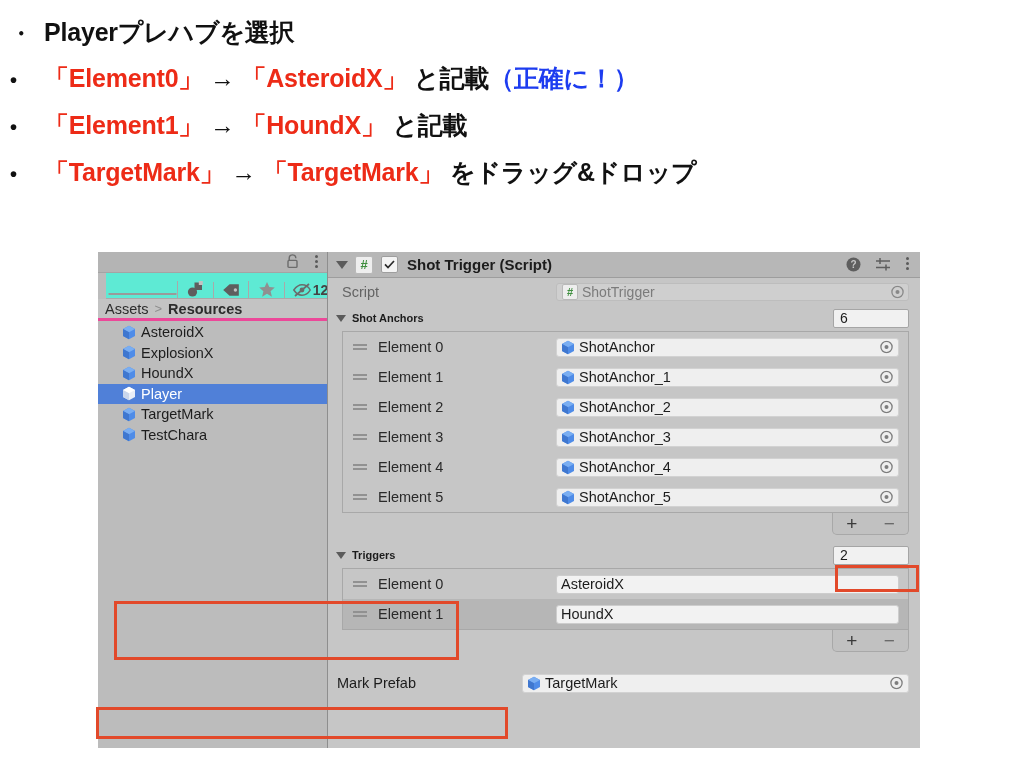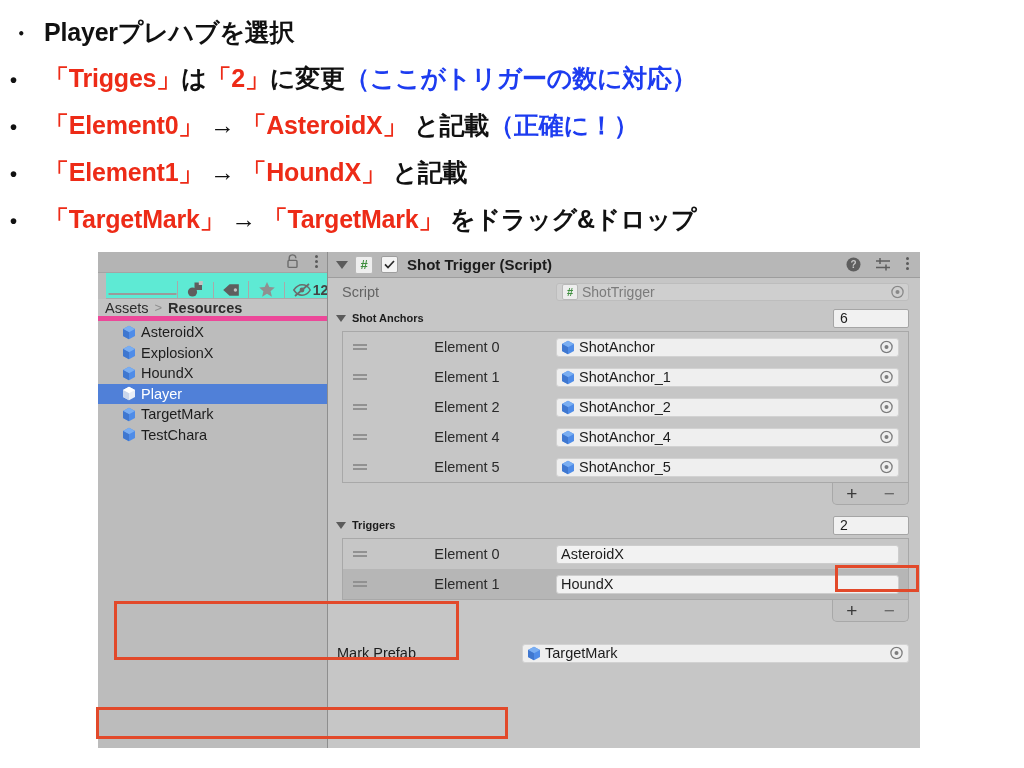--- a/index.html
+++ b/index.html
@@ -109,21 +109,21 @@
   .tool-btn.wide { width: 52px; }
   .tool-btn .count {
     font-size: 14px; font-weight: 700; color: #444; margin-left: 1px;
   }
 
   .pp-breadcrumb {
     position: absolute;
     left: 0; top: 47px;
     width: 229px; height: 22px;
     background: #c3c3c3;
-    border-bottom: 5px solid #ec4899;
+    border-bottom: 3px solid #ec4899;
     display: flex;
     align-items: center;
     padding-left: 7px;
     box-sizing: border-box;
     font-size: 14.5px;
     color: #2c2c2c;
   }
   .pp-breadcrumb .sep { color: #8d8d8d; margin: 0 6px; font-size: 13px; }
   .pp-breadcrumb .crumb-strong { font-weight: bold; }
 
@@ -273,21 +273,20 @@
     padding-left: 6px;
     box-sizing: border-box;
   }
 
   .array-box {
     margin: 0 11px 0 14px;
     border: 1px solid #a8a8a8;
     border-top: 1px solid #a8a8a8;
     background: #c6c6c6;
     box-sizing: border-box;
-    text-align: center;
   }
   .elem-row {
     display: flex; align-items: center;
     height: 30px;
     box-sizing: border-box;
     padding-left: 10px;
   }
   .elem-row.alt { background: #b6b6b6; }
   .drag-handle {
     width: 16px; flex: 0 0 auto;
@@ -344,23 +343,20 @@
 
   
   .picker svg { display:block; }
 </style>
 </head>
 <body>
 
 <div class="instructions">
   <div class="bullet-line">
     <span class="mark">・</span><span class="seg black">Playerプレハブを選択</span>
-  </div>
-  <div class="bullet-line">
-    <span class="mark dot-small">•</span><span class="seg red">「Trigges」</span><span class="seg black">は</span><span class="seg red">「2」</span><span class="seg black">に変更</span><span class="seg blue">（ここがトリガーの数に対応）</span>
   </div>
   <div class="bullet-line">
     <span class="mark dot-small">•</span><span class="seg red">「Element0」</span><span class="seg black"> → </span><span class="seg red">「AsteroidX」</span><span class="seg black"> と記載</span><span class="seg blue">（正確に！）</span>
   </div>
   <div class="bullet-line">
     <span class="mark dot-small">•</span><span class="seg red">「Element1」</span><span class="seg black"> → </span><span class="seg red">「HoundX」</span><span class="seg black"> と記載</span>
   </div>
   <div class="bullet-line">
     <span class="mark dot-small">•</span><span class="seg red">「TargetMark」</span><span class="seg black"> → </span><span class="seg red">「TargetMark」</span><span class="seg black"> をドラッグ&amp;ドロップ</span>
   </div>
@@ -608,20 +604,43 @@
                   <circle cx="6.5" cy="6.5" r="2" fill="#7d7d7d"></circle>
                 </svg>
             </span>
           </span>
         </div>
         <div class="elem-row">
           <span class="drag-handle">
               <i></i>
               <i></i>
             </span>
+          <span class="elem-label">Element 3</span>
+          <span class="elem-field">
+            <span class="cube" style="margin-right:4px;">
+              <svg width="14" height="15" viewBox="0 0 14 15">
+                  <path d="M7 .7 13 4v7L7 14.3 1 11V4Z" fill="#4f8ce8"></path>
+                  <path d="M7 .7 13 4 7 7.3 1 4Z" fill="#7aaef2"></path>
+                  <path d="M7 7.3V14.3L1 11V4Z" fill="#3f77cf"></path>
+                </svg>
+            </span>
+            <span>ShotAnchor_3</span>
+            <span class="picker">
+              <svg width="13" height="13" viewBox="0 0 13 13">
+                  <circle cx="6.5" cy="6.5" r="5.6" fill="none" stroke="#7d7d7d" stroke-width="1.3"></circle>
+                  <circle cx="6.5" cy="6.5" r="2" fill="#7d7d7d"></circle>
+                </svg>
+            </span>
+          </span>
+        </div>
+        <div class="elem-row">
+          <span class="drag-handle">
+              <i></i>
+              <i></i>
+            </span>
           <span class="elem-label">Element 4</span>
           <span class="elem-field">
             <span class="cube" style="margin-right:4px;">
               <svg width="14" height="15" viewBox="0 0 14 15">
                   <path d="M7 .7 13 4v7L7 14.3 1 11V4Z" fill="#4f8ce8"></path>
                   <path d="M7 .7 13 4 7 7.3 1 4Z" fill="#7aaef2"></path>
                   <path d="M7 7.3V14.3L1 11V4Z" fill="#3f77cf"></path>
                 </svg>
             </span>
             <span>ShotAnchor_4</span>

